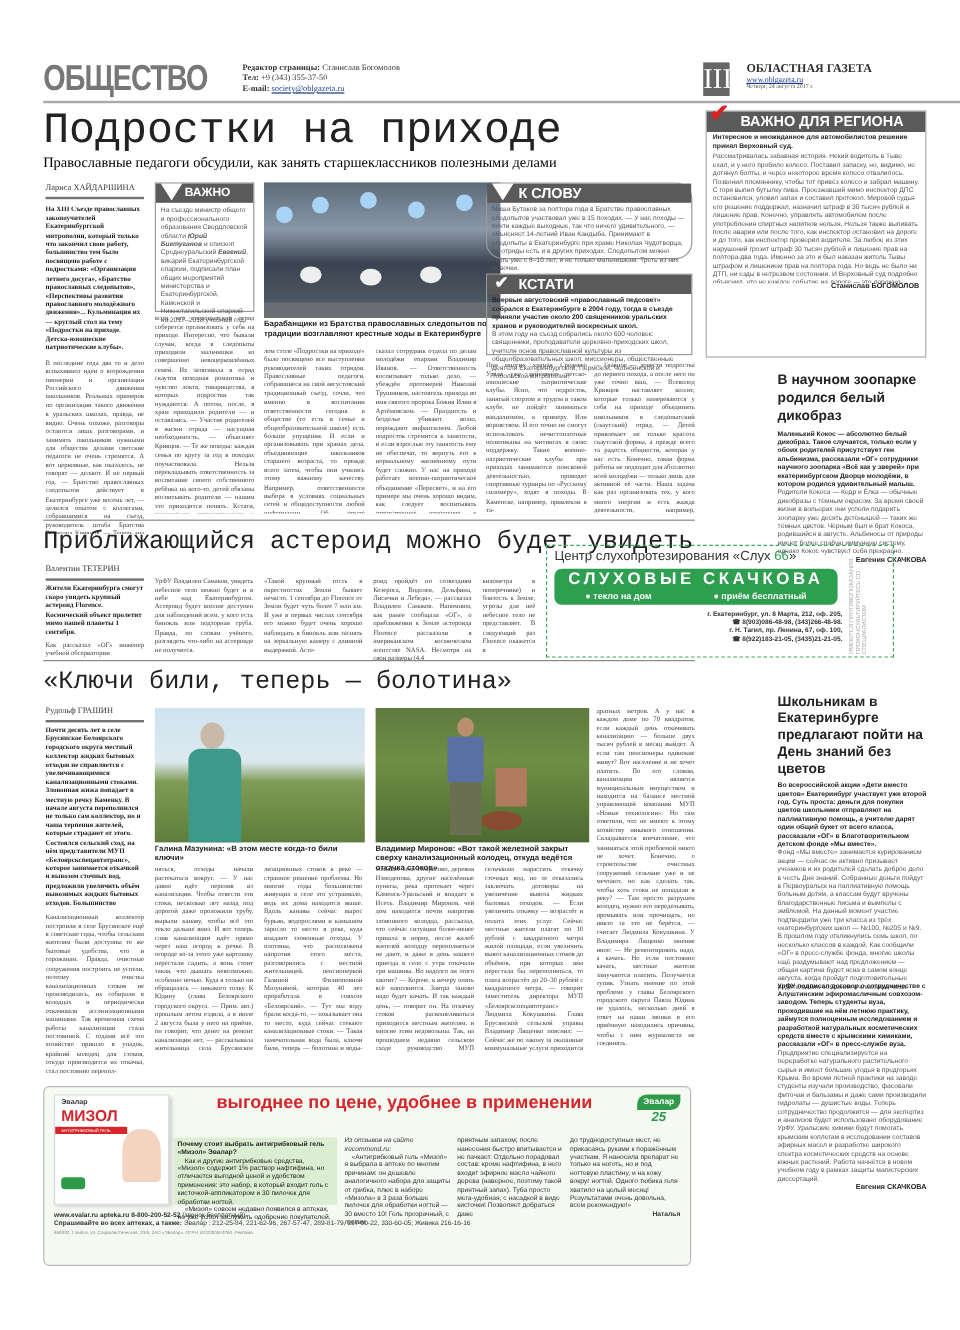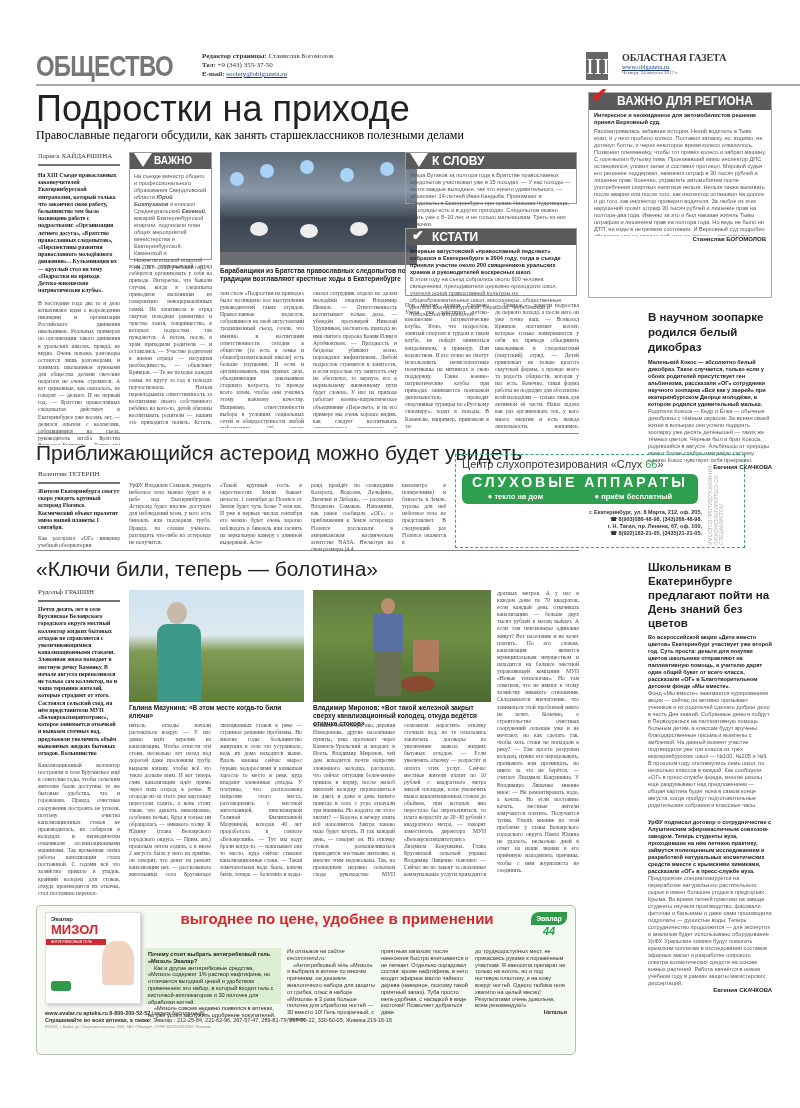--- a/index.html
+++ b/index.html
@@ -3,21 +3,21 @@
 <meta charset="utf-8">
 <style>
   * { box-sizing: border-box; margin: 0; padding: 0; }
   body { width: 800px; height: 1108px; background: #fff; position: relative; overflow: hidden;
          font-family: "Liberation Serif", serif; color: #222; }
   .abs { position: absolute; }
   .sans { font-family: "Liberation Sans", sans-serif; }
   .txt { font-size: 5.6px; line-height: 7.1px; color: #444; text-align: justify; }
   .lead { font-size: 5.8px; line-height: 7.2px; font-weight: bold; color: #222; }
   .author { font-size: 7px; color: #333; border-bottom: 2px solid #737373; padding-bottom: 4px; }
-  .h1 { font-family: Liberation Sans, sans-serif; color: #222; }
+  .h1 { font-family: Liberation Mono, monospace; color: #222; }
   .rule { position: absolute; height: 1px; background: #888; }
   .boxhead { background: #5a5a5a; color: #fff; font-family: "Liberation Sans", sans-serif; font-weight: bold; font-size: 12px; height: 16px; line-height: 16px; padding-left: 24px; position: relative; }
   .tri { position: absolute; left: 4px; top: 0; width: 0; height: 0; border-left: 9px solid transparent; border-right: 9px solid transparent; border-top: 14px solid #fff; }
   .box { border: 1px solid #999; }
   .photo { position: absolute; overflow: hidden; }
   .caption { font-family: "Liberation Sans", sans-serif; font-weight: bold; font-size: 6.5px; line-height: 8px; color: #222; }
   .rhead { font-family: "Liberation Sans", sans-serif; font-weight: bold; color: #222; font-size: 16px; line-height: 20px; }
   .rlead { font-family: "Liberation Sans", sans-serif; font-weight: bold; font-size: 5.6px; line-height: 7px; color: #222; }
   .rtxt { font-family: "Liberation Sans", sans-serif; font-size: 5.6px; line-height: 7px; color: #555; }
   .sign { font-family: "Liberation Sans", sans-serif; font-weight: bold; font-size: 6px; text-align: right; color: #222; }
@@ -75,21 +75,21 @@
   <div class="abs" style="left:30px;top:70px;width:18px;height:14px;border-radius:50%;background:#eee;"></div>
   <div class="abs" style="left:80px;top:72px;width:18px;height:14px;border-radius:50%;background:#eee;"></div>
   <div class="abs" style="left:130px;top:70px;width:18px;height:14px;border-radius:50%;background:#eee;"></div>
   <div class="abs" style="left:0;top:100px;width:197px;height:13px;background:#6a6e72;"></div>
 </div>
 <div class="abs caption" style="left:220px;top:267px;width:197px;">Барабанщики из Братства православных следопытов по традиции возглавляют крестные ходы в Екатеринбурге</div>
 
 <div class="abs txt" style="left:220px;top:290px;width:84px;height:138px;overflow:hidden;">лом столе «Подростки на приходе» было посвящено все выступления руководителей таких отрядов. Православные педагоги, собравшиеся на свой августовский традиционный съезд, сочли, что именно в воспитании ответственности сегодня в обществе (то есть в семье и общеобразовательной школе) есть больше упущения. И если и организовывать при храмах дела, объединяющие школьников старшего возраста, то прежде всего затем, чтобы они учились этому важному качеству. Например, ответственности выбора в условиях социальных сетей и общедоступности любой информации. Об опыте воспитания такой ответственности у старшеклассников рас-</div>
 <div class="abs txt" style="left:313px;top:290px;width:84px;height:138px;overflow:hidden;">сказал сотрудник отдела по делам молодёжи епархии Владимир Иванов. — Ответственность воспитывает только дело, — убеждён протоиерей Николай Трушников, настоятель прихода во имя святого пророка Божия Илии в Артёмовском. — Праздность и безделье убивают волю, порождают инфантилизм. Любой подросток стремится к занятости, и если взрослые эту занятость ему не обеспечат, то вернуть его к нормальному жизненному пути будет сложно. У нас на приходе работает военно-патриотическое объединение «Пересвет», и на его примере мы очень хорошо видим, как следует воспитывать ответственное отношение к поступкам, к своей семье и Родине.</div>
 
-<div class="abs box" style="left:405px;top:152px;width:172px;height:52px;">
+<div class="abs box" style="left:405px;top:152px;width:172px;height:64px;border-radius:14px;">
   <div class="boxhead" style="padding-left:26px;">
     <span class="tri"></span>
     <span>К СЛОВУ</span>
   </div>
   <div class="rtxt" style="padding:3px 4px;">Миша Бутаков за полтора года в Братстве православных следопытов участвовал уже в 15 походах. — У нас походы — почти каждые выходные, так что ничего удивительного, — объясняет 14-летний Иван Кандыба. Принимают в следопыты в Екатеринбурге при храме Николая Чудотворца, но отряды есть и в других приходах. Следопытом можно стать уже с 8–10 лет, и не только мальчишкам. Треть из них девочки.</div>
 </div>
 
 <div class="abs box" style="left:405px;top:228px;width:172px;height:68px;">
   <div class="boxhead" style="padding-left:26px;">
     <span style="position:absolute;left:6px;top:-2px;color:#fff;font-size:14px;">✔</span>
@@ -130,21 +130,21 @@
 <div class="abs txt" style="left:220px;top:482px;width:82px;">«Такой крупный гость в окрестностях Земли бывает нечасто. 1 сентября до Florence от Земли будет чуть более 7 млн км. И уже в первых числах сентября его можно будет очень хорошо наблюдать в бинокль или заснять на зеркальную камеру с длинной выдержкой. Асте-</div>
 <div class="abs txt" style="left:311px;top:482px;width:82px;">роид пройдёт по созвездиям Козерога, Водолея, Дельфина, Лисички и Лебедя», — рассказал Владилен Самаков. Напомним, как ранее сообщала «ОГ», о приближении к Земле астероида Florence рассказали в американском космическом агентстве NASA. Несмотря на свои размеры (4,4</div>
 <div class="abs txt" style="left:402px;top:482px;width:44px;height:64px;overflow:hidden;">километра в поперечнике) и близость к Земле, угрозы для неё небесное тело не представляет. В следующий раз Florence окажется в непосредственной близости от нашей планеты только через 500 лет. Поэтому сейчас учёные хотят успеть его изучить.</div>
 
 <div class="abs" style="left:455px;top:454px;width:290px;height:94px;border:1.5px dashed #3aa865;">
   <div class="abs sans" style="left:6px;top:3px;font-size:11px;color:#333;">
     <span>Центр слухопротезирования «Слух</span>
     <span style="color:#2e9e4f;">66</span><span>»</span>
   </div>
   <div class="abs sans" style="left:6px;top:19px;width:236px;height:30px;background:#2e9e4f;border-radius:6px;color:#fff;">
-    <div style="font-size:14px;font-weight:bold;letter-spacing:3px;text-align:center;line-height:17px;">СЛУХОВЫЕ АППАРАТЫ</div>
+    <div style="font-size:14px;font-weight:bold;letter-spacing:3px;text-align:center;line-height:17px;">СЛУХОВЫЕ СКАЧКОВА</div>
     <div style="font-size:7.5px;font-weight:bold;display:flex;justify-content:space-around;line-height:11px;">
       <span>● текло на дом</span>
       <span>● приём бесплатный</span>
     </div>
   </div>
   <div class="abs sans" style="left:106px;top:54px;width:140px;font-size:5.5px;line-height:7px;font-weight:bold;color:#333;text-align:right;">
     <div>г. Екатеринбург, ул. 8 Марта, 212, оф. 205,</div>
     <div>☎ 8(903)086-48-98, (343)266-48-98.</div>
     <div>г. Н. Тагил, пр. Ленина, 67, оф. 100,</div>
     <div>☎ 8(922)183-21-05, (3435)21-21-05.</div>
@@ -175,21 +175,21 @@
   <div class="abs" style="left:88px;top:86px;width:34px;height:16px;border-radius:50%;background:#8a4a32;"></div>
 </div>
 <div class="abs caption" style="left:313px;top:704px;width:178px;">Владимир Миронов: «Вот такой железной закрыт сверху канализационный колодец, откуда ведётся откачка стоков»</div>
 
 <div class="abs txt" style="left:129px;top:722px;width:82px;height:155px;overflow:hidden;">няться, отходы начали растекаться вокруг. — У нас давно идёт перелив из канализации. Чтобы отвести эти стоки, несколько лет назад под дорогой даже проложили трубу, вырыли канаву, чтобы всё это текло дальше вниз. И вот теперь слив канализации идёт прямо через наш огород к речке. В огороде из-за этого уже картошку перестали садить, а вонь стоит такая, что дышать невозможно, особенно ночью. Куда я только ни обращалась — никакого толку. К Юдину (глава Белоярского городского округа. — Прим. авт.) прошлым летом ездила, а в июле 2 августа была у него на приёме, он говорит, что денег на ремонт канализации нет, — рассказывала жительница села Брусянское Эльвира Кодырова.</div>
 <div class="abs txt" style="left:220px;top:722px;width:82px;height:155px;overflow:hidden;">лизационных стоков к реке — странное решение проблемы. Но многие годы большинство живущих в селе это устраивало, ведь их дома находятся выше. Вдоль канавы сейчас вырос бурьян, водорослями и камышом заросло то место в реке, куда впадают зловонные отходы. У плотины, что расположена напротив этого места, разговорились с местной жительницей, пенсионеркой Галиной Филипповной Мазуниной, которая 40 лет проработала в совхозе «Белоярский». — Тут мы воду брали когда-то, — показывает она то место, куда сейчас стекают канализационные стоки. — Такая замечательная вода была, ключи били, теперь — болотина и воды-то уже не видно, всё заросло. Между тем ниже по течению Каменки расположены</div>
 <div class="abs txt" style="left:313px;top:722px;width:82px;height:155px;overflow:hidden;">большое село Некрасово, деревня Измоденова, другие населённые пункты, река протекает через Каменск-Уральский и впадает в Исеть. Владимир Миронов, чей дом находится почти напротив зловонного колодца, рассказал, что сейчас ситуация более-менее пришла в норму, после жалоб жителей колодцу переполняться не дают, и даже в день нашего приезда в село с утра откачали три машины. Но надолго ли этого хватит? — Короче, к вечеру опять всё наполнится. Завтра заново надо будет качать. И так каждый день, — говорит он. На откачку стоков раскошеливаться приходится местным жителям, и многие этим недовольны. Так, на прошедшем недавно сельском сходе руководство МУП «Белоярскспецавтотранс» предложило</div>
 <div class="abs txt" style="left:404px;top:722px;width:82px;height:155px;overflow:hidden;">сельчанам нарастить откачку сточных вод, но те отказались заключать договоры на увеличение вывоза жидких бытовых отходов. — Если увеличить откачку — возрастёт и оплата этих услуг. Сейчас местные жители платят по 10 рублей с квадратного метра жилой площади, если увеличить вывоз канализационных стоков до объёмов, при которых яма перестала бы переполняться, то плата возрастёт до 20–30 рублей с квадратного метра, — говорит заместитель директора МУП «Белоярскспецавтотранс» Людмила Кокушкина. Глава Брусянской сельской управы Владимир Лященко пояснил: — Сейчас же по закону за оказанные коммунальные услуги приходится платить в зависимости от занимаемых ква-</div>
 <div class="abs txt" style="left:497px;top:590px;width:82px;height:287px;overflow:hidden;">дратных метров. А у нас в каждом доме по 70 квадратов, если каждый день откачивать канализацию — больше двух тысяч рублей в месяц выйдет. А если там пенсионеры одинокие живут? Вот население и не хочет платить. По его словам, канализация является муниципальным имуществом и находится на балансе местной управляющей компании МУП «Новые технологии». Но там ответили, что не имеют к этому хозяйству никакого отношения. Складывается впечатление, что заниматься этой проблемой никто не хочет. Конечно, о строительстве очистных сооружений сельчане уже и не мечтают, но как сделать так, чтобы хоть стоки не попадали в реку? — Там просто разрушен колодец, нужно его переделывать, промывать или прочищать, но никто за это не берётся, — считает Людмила Кокушкина. У Владимира Лященко мнение иное: — Не ремонтировать надо, а качать. Но если постоянно качать, местные жители замучаются платить. Получается тупик. Узнать мнение по этой проблеме у главы Белоярского городского округа Павла Юдина не удалось, несколько дней в ответ на наши звонки в его приёмную находились причины, чтобы с ним журналиста не соединять.</div>
 
-<div class="abs" style="left:648px;top:560px;width:124px;">
+<div class="abs" style="left:648px;top:578px;width:124px;">
   <div class="rhead" style="font-size:11.5px;line-height:14px;">Школьникам в Екатеринбурге предлагают пойти на День знаний без цветов</div>
   <div class="rlead" style="margin-top:4px;">Во всероссийской акции «Дети вместо цветов» Екатеринбург участвует уже второй год. Суть проста: деньги для покупки цветов школьники отправляют на паллиативную помощь, а учителю дарят один общий букет от всего класса, рассказали «ОГ» в Благотворительном детском фонде «Мы вместе».</div>
   <div class="rtxt">Фонд «Мы вместе» занимается курированием акции — сейчас он активно призывает учеников и их родителей сделать доброе дело в честь Дня знаний. Собранные деньги пойдут в Первоуральск на паллиативную помощь больным детям, а классам будут вручены благодарственные письма и вымпелы с эмблемой. На данный момент участие подтвердили уже три класса из трёх екатеринбургских школ — №100, №205 и №9. В прошлом году откликнулись семь школ, по несколько классов в каждой. Как сообщили «ОГ» в пресс-службе фонда, многие школы ещё раздумывают над предложением — общая картина будет ясна в самом конце августа, когда пройдут подготовительные родительские собрания и классные часы.</div>
 </div>
 
 <div class="abs" style="left:648px;top:815px;width:124px;">
   <div class="rlead" style="margin-top:4px;">УрФУ подписал договор о сотрудничестве с Алуштинским эфиромасличным совхозом-заводом. Теперь студенты вуза, проходившие на нём летнюю практику, займутся полноценным исследованием и разработкой натуральных косметических средств вместе с крымскими химиками, рассказали «ОГ» в пресс-службе вуза.</div>
   <div class="rtxt">Предприятие специализируется на переработке натурального растительного сырья и имеет большие угодья в предгорьях Крыма. Во время летней практики на заводе студенты изучали производство, фасовали фиточаи и бальзамы и даже сами производили гидролаты — душистые воды. Теперь сотрудничество продолжится — для экспертиз и анализов будет использовано оборудование УрФУ. Уральские химики будут помогать крымским коллегам в исследовании составов эфирных масел и разработке широкого спектра косметических средств на основе южных растений. Работа начнётся в новом учебном году в рамках защиты магистерских диссертаций.</div>
   <div class="sign">Евгения СКАЧКОВА</div>
 </div>
@@ -201,21 +201,21 @@
     <div style="font-size:13px;font-weight:bold;color:#d7262b;padding:0 5px;">МИЗОЛ</div>
     <div style="font-size:3.5px;color:#fff;background:#d7262b;margin:2px 0;padding:1px 5px;width:60px;">АНТИГРИБКОВЫЙ ГЕЛЬ</div>
     <div style="position:absolute;right:6px;top:28px;width:32px;height:44px;background:#f2d4c0;border-radius:40% 40% 10% 10%;"></div>
     <div style="position:absolute;left:5px;top:68px;width:20px;height:10px;background:#2f9a4a;border-radius:3px;"></div>
   </div>
   <div class="abs sans" style="left:110px;top:4px;width:380px;text-align:center;color:#d7262b;font-weight:bold;font-size:15px;line-height:17px;">
     <div>выгоднее по цене, удобнее в применении</div>
   </div>
   <div class="abs sans" style="right:8px;top:6px;width:36px;height:30px;text-align:center;">
     <div style="background:#2f9a4a;color:#fff;font-size:7px;font-weight:bold;border-radius:8px 0 8px 0;padding:3px 0;">Эвалар</div>
-    <div style="color:#2f9a4a;font-size:11px;font-style:italic;font-weight:bold;">44</div>
+    <div style="color:#2f9a4a;font-size:11px;font-style:italic;font-weight:bold;">25</div>
   </div>
   <div class="abs sans" style="left:108px;top:42px;width:136px;height:56px;background:#dbeed2;padding:3px;font-size:5.6px;line-height:6.8px;color:#222;">
     <div style="font-weight:bold;">Почему стоит выбрать антигрибковый гель «Мизол» Эвалар?</div>
     <div style="text-indent:6px;">Как и другие антигрибковые средства, «Мизол» содержит 1% раствор нафтифина, но отличается выгодной ценой и удобством применения: это набор, в который входит гель с кисточкой-аппликатором и 30 пилочек для обработки ногтей.</div>
     <div style="text-indent:6px;">«Мизол» совсем недавно появился в аптеках, но уже успел заслужить одобрение покупателей.</div>
   </div>
   <div class="abs sans" style="left:250px;top:42px;width:88px;font-size:5.6px;line-height:6.8px;color:#333;">
     <div style="font-style:italic;">Из отзывов на сайте irecommend.ru:</div>
     <div style="text-indent:6px;">«Антигрибковый гель «Мизол» я выбрала в аптеке по многим причинам: он дешевле аналогичного набора для защиты от грибка, плюс в наборе «Мизола» в 3 раза больше пилочек для обработки ногтей — 30 вместо 10! Гель прозрачный, с легким</div>
   </div>

